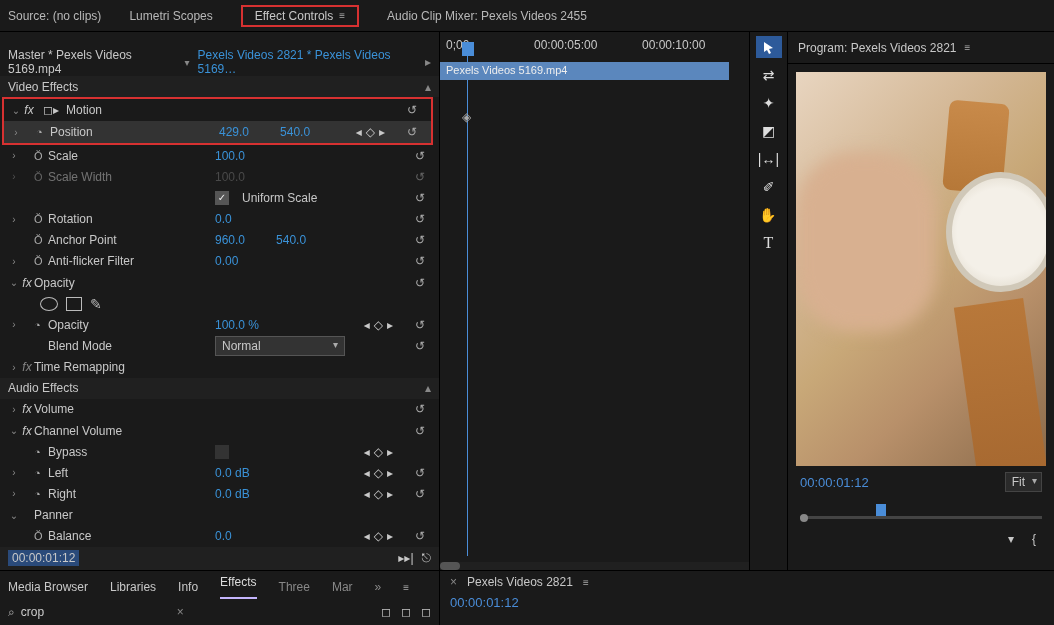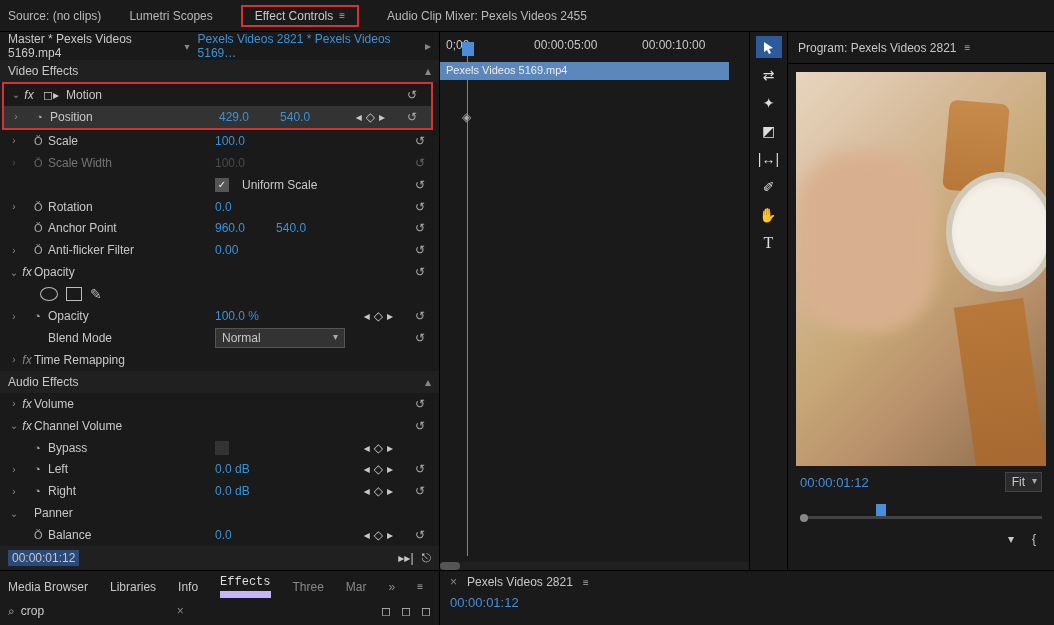--- a/index.html
+++ b/index.html
@@ -7,21 +7,21 @@
   .tabs-row { display: flex; align-items: center; height: 32px; padding: 0 8px; gap: 28px; border-bottom: 1px solid #000; }
   .tab-item { color: #b8b8b8; font-size: 12px; display: flex; align-items: center; gap: 6px; }
   .tab-item.active { color: #ddd; }
   .highlight-box { border: 2px solid #d73131; padding: 2px 12px; }
   .menu-icon { font-size: 10px; color: #aaa; }
   .main-area { display: flex; height: 538px; }
   .left-col { width: 440px; border-right: 1px solid #000; display: flex; flex-direction: column; }
   .mid-col { width: 310px; border-right: 1px solid #000; position: relative; }
   .tool-col { width: 38px; display: flex; flex-direction: column; align-items: center; padding-top: 4px; gap: 6px; border-right: 1px solid #000; }
   .right-col { flex: 1; display: flex; flex-direction: column; }
-  .seq-row { display: flex; align-items: center; height: 28px; padding: 0 8px; gap: 8px; }
+  .seq-row { display: flex; align-items: center; height: 28px; padding: 0 8px; gap: 8px; margin-top: 16px; }
   .master-text { color: #c8c8c8; }
   .seq-link { color: #3a92d8; }
   .dropdown-arrow { color: #888; font-size: 10px; }
   .section-header { display: flex; align-items: center; height: 22px; padding: 0 8px; background: #202020; }
   .section-header .caret { margin-left: auto; color: #888; }
   .prop-row { display: flex; align-items: center; height: 22px; padding: 0 8px; position: relative; }
   .prop-row .twirl { width: 12px; text-align: center; color: #888; font-size: 10px; }
   .prop-row .fx { width: 14px; text-align: center; font-style: italic; font-size: 12px; }
   .prop-row .icon-set { display: flex; gap: 4px; width: 30px; justify-content: center; align-items: center; }
   .prop-row .stopwatch { width: 14px; font-size: 11px; color: #aaa; }
@@ -66,21 +66,21 @@
   .fit-select { background: #2a2a2a; border: 1px solid #444; padding: 2px 16px 2px 6px; position: relative; }
   .fit-select::after { content: "▾"; position: absolute; right: 4px; font-size: 10px; color: #aaa; }
   .prog-scrub { height: 24px; position: relative; margin-top: 4px; }
   .scrub-track { position: absolute; left: 4px; right: 4px; top: 14px; height: 3px; background: #444; }
   .scrub-head { position: absolute; top: 2px; left: 80px; width: 10px; height: 12px; background: #4a8dd8; }
   .scrub-dot { position: absolute; left: 4px; top: 12px; width: 8px; height: 8px; border-radius: 50%; background: #888; }
   .prog-icons { display: flex; justify-content: flex-end; gap: 18px; padding: 6px 10px; color: #aaa; }
   .bottom-panel { height: 55px; display: flex; border-top: 1px solid #000; }
   .bottom-left { width: 440px; padding: 4px 8px; border-right: 1px solid #000; }
   .bottom-tabs { display: flex; gap: 22px; align-items: center; }
-  .bottom-tabs .active-tab { color: #ddd; border-bottom: 7px solid #c4b5fd; padding-bottom: 2px; font-family: Liberation Mono, monospace; }
+  .bottom-tabs .active-tab { color: #ddd; border-bottom: 2px solid #c4b5fd; padding-bottom: 8px; }
   .more-tabs { color: #888; }
   .search-row { display: flex; align-items: center; gap: 6px; margin-top: 6px; }
   .search-magnify { color: #aaa; }
   .search-input { background: #1a1a1a; border: none; color: #ccc; width: 150px; outline: none; }
   .search-clear { color: #888; }
   .search-icons { margin-left: auto; display: flex; gap: 10px; color: #aaa; }
   .bottom-right { flex: 1; padding: 4px 10px; }
   .br-tabrow { display: flex; align-items: center; gap: 10px; }
   .br-time { color: #4a8dd8; margin-top: 6px; font-size: 13px; }
   svg { display: block; }

